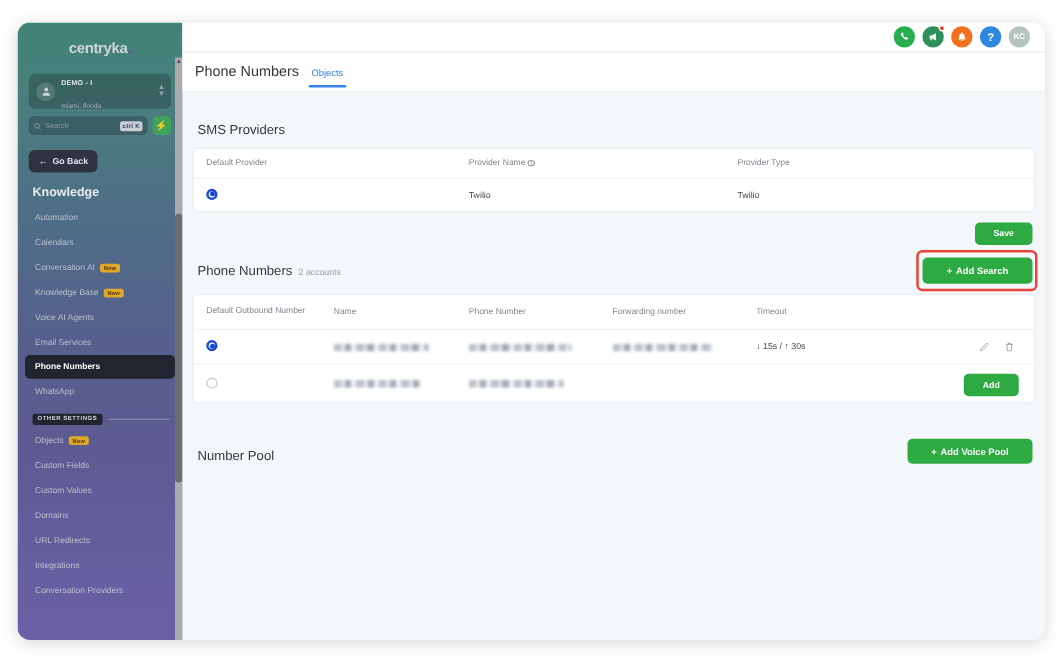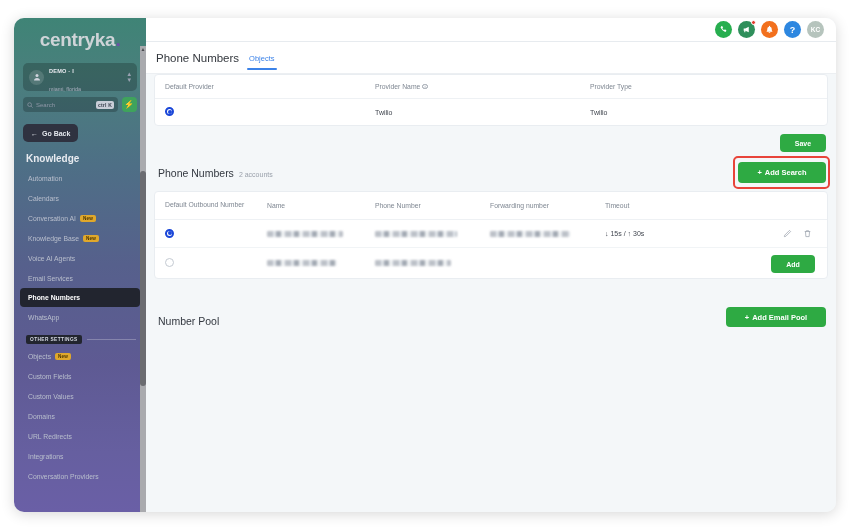--- a/index.html
+++ b/index.html
@@ -34,21 +34,21 @@
   #sidebar-scroll {
     position: absolute;
     inset: 0;
     overflow: hidden;
   }
   .logo-wrap {
     padding: 11px 0 9px 0;
     text-align: center;
   }
   .logo {
-    font-size: 19px;
+    font-size: 12px;
     font-weight: bold;
     letter-spacing: -0.3px;
     color: #cfd4d8;
   }
   .logo-dot { color: #6d4fa8; }
 
   .acct-switch {
     margin: 3px 9px 0 9px;
     background: rgba(0,0,0,0.22);
     border-radius: 5px;
@@ -455,20 +455,21 @@
       <div class="tb-icon" style="background:#b6c4bd;color:#fff;font-size:6.5px;font-weight:bold">KC</div>
     </div>
 
     <div id="page-head">
       <span id="page-title">Phone Numbers</span>
       <span id="tab-manage">Objects</span>
     </div>
 
     <div id="content">
 
+      <div class="blk-title" style="margin:24px 0 8px 4px">SMS Providers</div>
 
       <div class="card">
         <div class="thead">
           <div class="th" style="width:210px">Default Provider</div>
           <div class="th" style="width:215px">
             <span>Provider Name</span>
             <span class="info-i">i</span>
           </div>
           <div class="th" style="flex:1">Provider Type</div>
         </div>
@@ -543,19 +544,19 @@
           <div style="padding-right:2px">
             <button class="btn btn-green btn-add">Add</button>
           </div>
         </div>
       </div>
 
       <div style="display:flex;align-items:flex-end;justify-content:space-between;margin:28px 2px 0 4px">
         <div class="blk-title">Number Pool</div>
         <button class="btn btn-green btn-add-pool">
           <span>+</span>
-          <span>Add Email Pool</span>
+          <span>Add Voice Pool</span>
         </button>
       </div>
 
     </div>
   </div>
 </div>
 
 </body></html>

